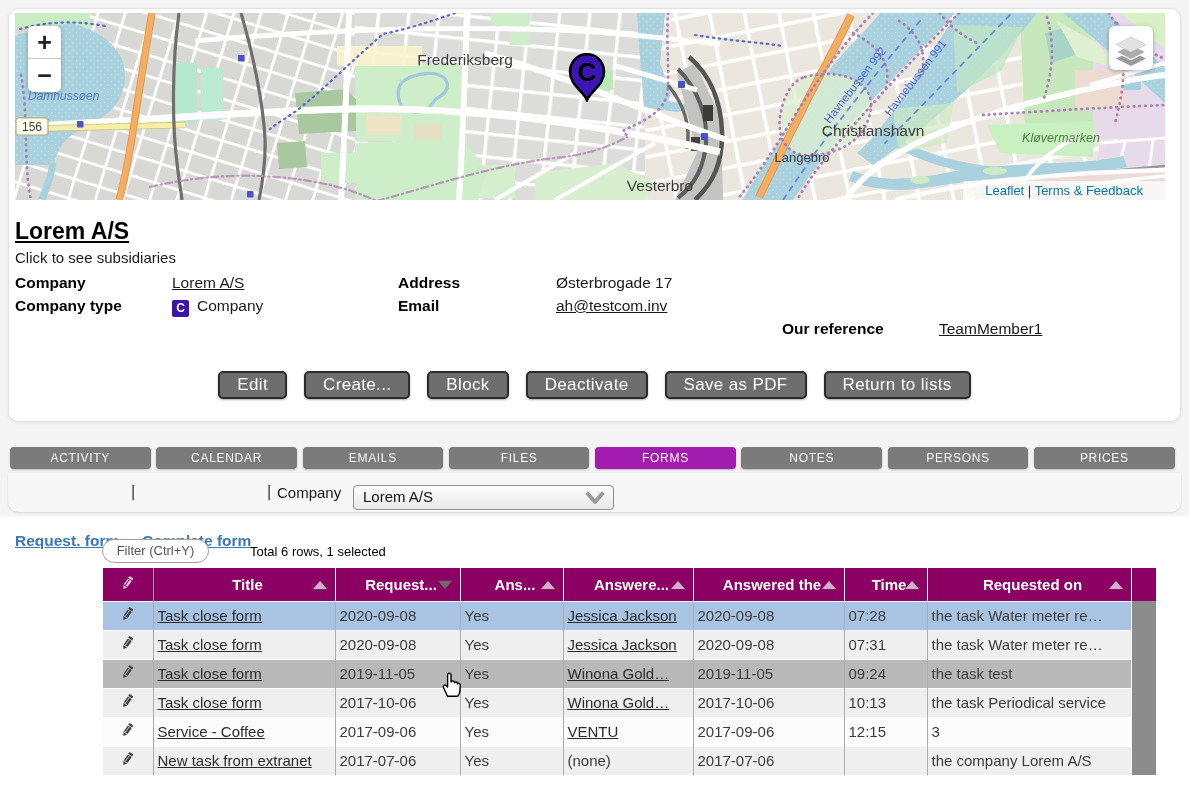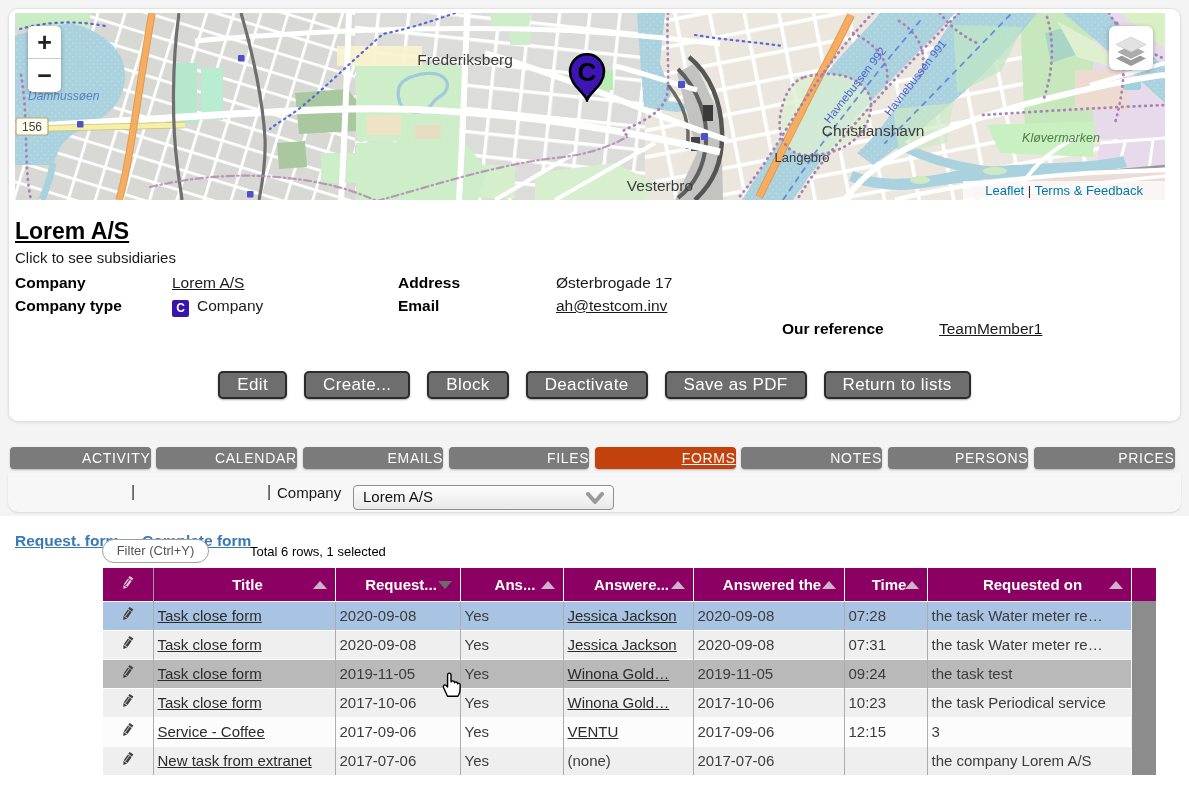--- a/index.html
+++ b/index.html
@@ -20,22 +20,22 @@
 .sub { position:absolute; left:6px; top:240px; font-size:15px; color:#1a1a1a; }
 .lbl { position:absolute; font-size:15.5px; font-weight:bold; color:#000; }
 .val { position:absolute; font-size:15.5px; color:#1a1a1a; }
 .val a, a.val { color:#1a1a1a; text-decoration:underline; }
 .badge { position:absolute; left:163px; top:291px; width:17px; height:17px; background:#3a14ad; color:#fff; font-size:12px; font-weight:bold; text-align:center; line-height:17px; border-radius:2px; }
 
 #btnrow { position:absolute; left:-1px; top:362px; width:1173px; display:flex; justify-content:center; gap:17px; }
 .gbtn { height:28px; background:#6e6e6e; color:#fff; font-size:17px; font-family:"Liberation Sans",sans-serif; line-height:24px; padding:0 17px; letter-spacing:0.35px; border:2px solid #2b2b2b; border-radius:5px; box-shadow:0 1px 2px rgba(0,0,0,0.35); white-space:nowrap; }
 
 #tabs { position:absolute; left:10px; top:447px; width:1170px; display:flex; gap:5.8px; }
-.tab { width:140.5px; height:22px; background:#7b7b7b; color:#fcfcfc; font-size:14px; text-align:right; line-height:22px; border-radius:4px; letter-spacing:0.7px; box-shadow:0 1px 2px rgba(0,0,0,0.25); }
-.tab.sel { background:#c2410c;text-decoration:underline; }
+.tab { width:140.5px; height:22px; background:#7b7b7b; color:#fcfcfc; font-size:12px; text-align:center; line-height:22px; border-radius:4px; letter-spacing:0.7px; box-shadow:0 1px 2px rgba(0,0,0,0.25); }
+.tab.sel { background:#a21caf; }
 
 #subbar { position:absolute; left:8px; top:473px; width:1173px; height:39px; background:#f7f7f7; border-radius:0 0 10px 10px; box-shadow:0 1px 2px rgba(0,0,0,0.12); }
 #subbar .lnk { position:absolute; top:11px; font-size:15.5px; font-weight:bold; color:#3a78b5; text-decoration:underline;margin-top:48px; }
 #subbar .sep { position:absolute; top:10px; font-size:16px; color:#333; }
 #subbar .cmp { position:absolute; left:269px; top:11px; font-size:15px; color:#1a1a1a; }
 #sel { position:absolute; left:345px; top:12px; width:261px; height:25px; background:linear-gradient(#fdfdfd,#e9e9e9); border:1px solid #8f8f8f; border-radius:4px; font-size:15px; color:#111; line-height:21px; padding-left:9px; }
 #sel svg { position:absolute; right:9px; top:6px; }
 
 #filterbtn { position:absolute; left:102px; top:539px; width:107px; height:24px; border:1px solid #a0a0a0; border-radius:12px; background:#fff; font-size:13px; color:#555; text-align:center; line-height:22px; }
 #totaltxt { position:absolute; left:250px; top:544px; font-size:13px; color:#000; }
@@ -377,21 +377,21 @@
                 <rect x="4.2" y="4" width="4.6" height="7.2"></rect>
                 <polygon points="4.2,11.9 8.8,11.9 6.5,15.2"></polygon>
                 <rect x="5.6" y="4" width="0.9" height="7.2" fill="#bdbdbd"></rect>
               </g>
             </svg></td>
     <td><a>Task close form</a></td>
           <td>2017-10-06</td>
           <td>Yes</td>
           <td><a>Winona Gold…</a></td>
           <td>2017-10-06</td>
-          <td>10:23</td>
+          <td>10:13</td>
           <td>the task Periodical service</td>
   </tr>
   <tr class="odd">
     <td class="pc"><svg width="13" height="16" viewBox="0 0 13 16">
               <g transform="rotate(35 6.5 8)" fill="#3f3f3f">
                 <rect x="4.2" y="1" width="4.6" height="2.3"></rect>
                 <rect x="4.2" y="4" width="4.6" height="7.2"></rect>
                 <polygon points="4.2,11.9 8.8,11.9 6.5,15.2"></polygon>
                 <rect x="5.6" y="4" width="0.9" height="7.2" fill="#bdbdbd"></rect>
               </g>

